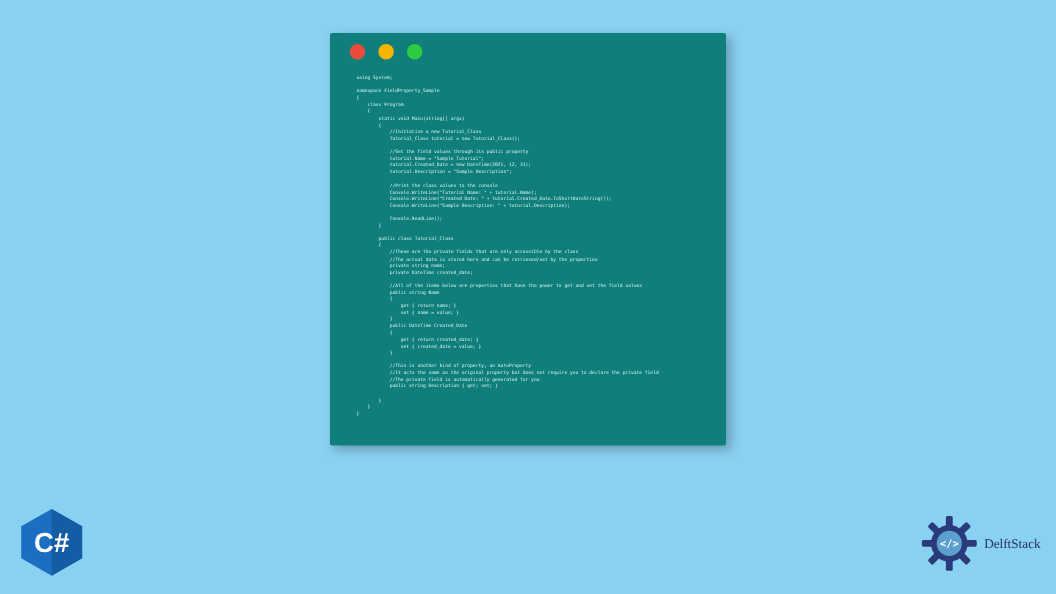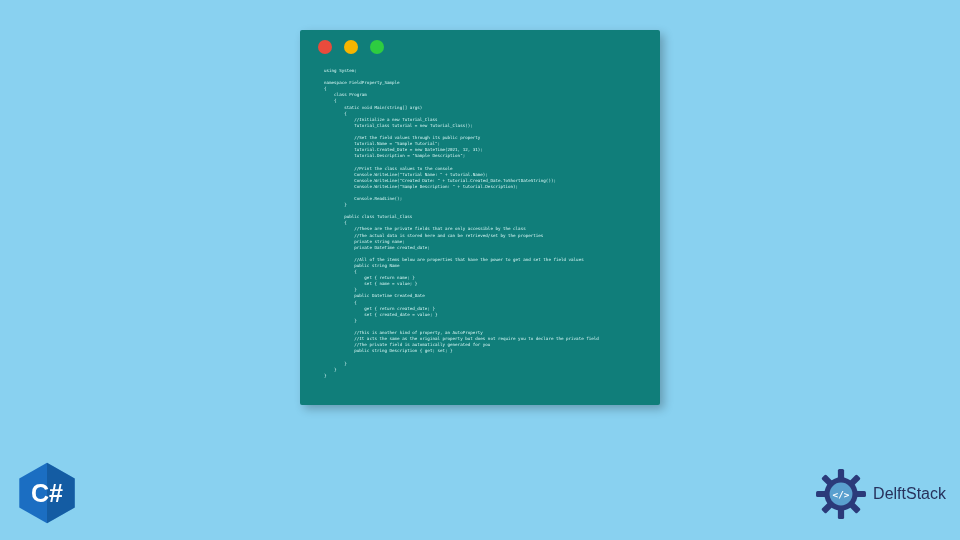--- a/index.html
+++ b/index.html
@@ -60,22 +60,22 @@
     bottom: 20px;
     display: flex;
     align-items: center;
     gap: 6px;
   }
   .delftstack-gear {
     width: 52px; height: 52px;
   }
   .delftstack-gear svg { width: 100%; height: 100%; }
   .delftstack-text {
-    font-family: Liberation Sans, sans-serif;
-    font-size: 16px;
+    font-family: Liberation Serif, serif;
+    font-size: 12px;
     color: #27315c;
     font-weight: 500;
   }
 </style>
 </head>
 <body>
 
 <div class="code-window">
   <div class="titlebar">
     <span class="dot red"></span>

